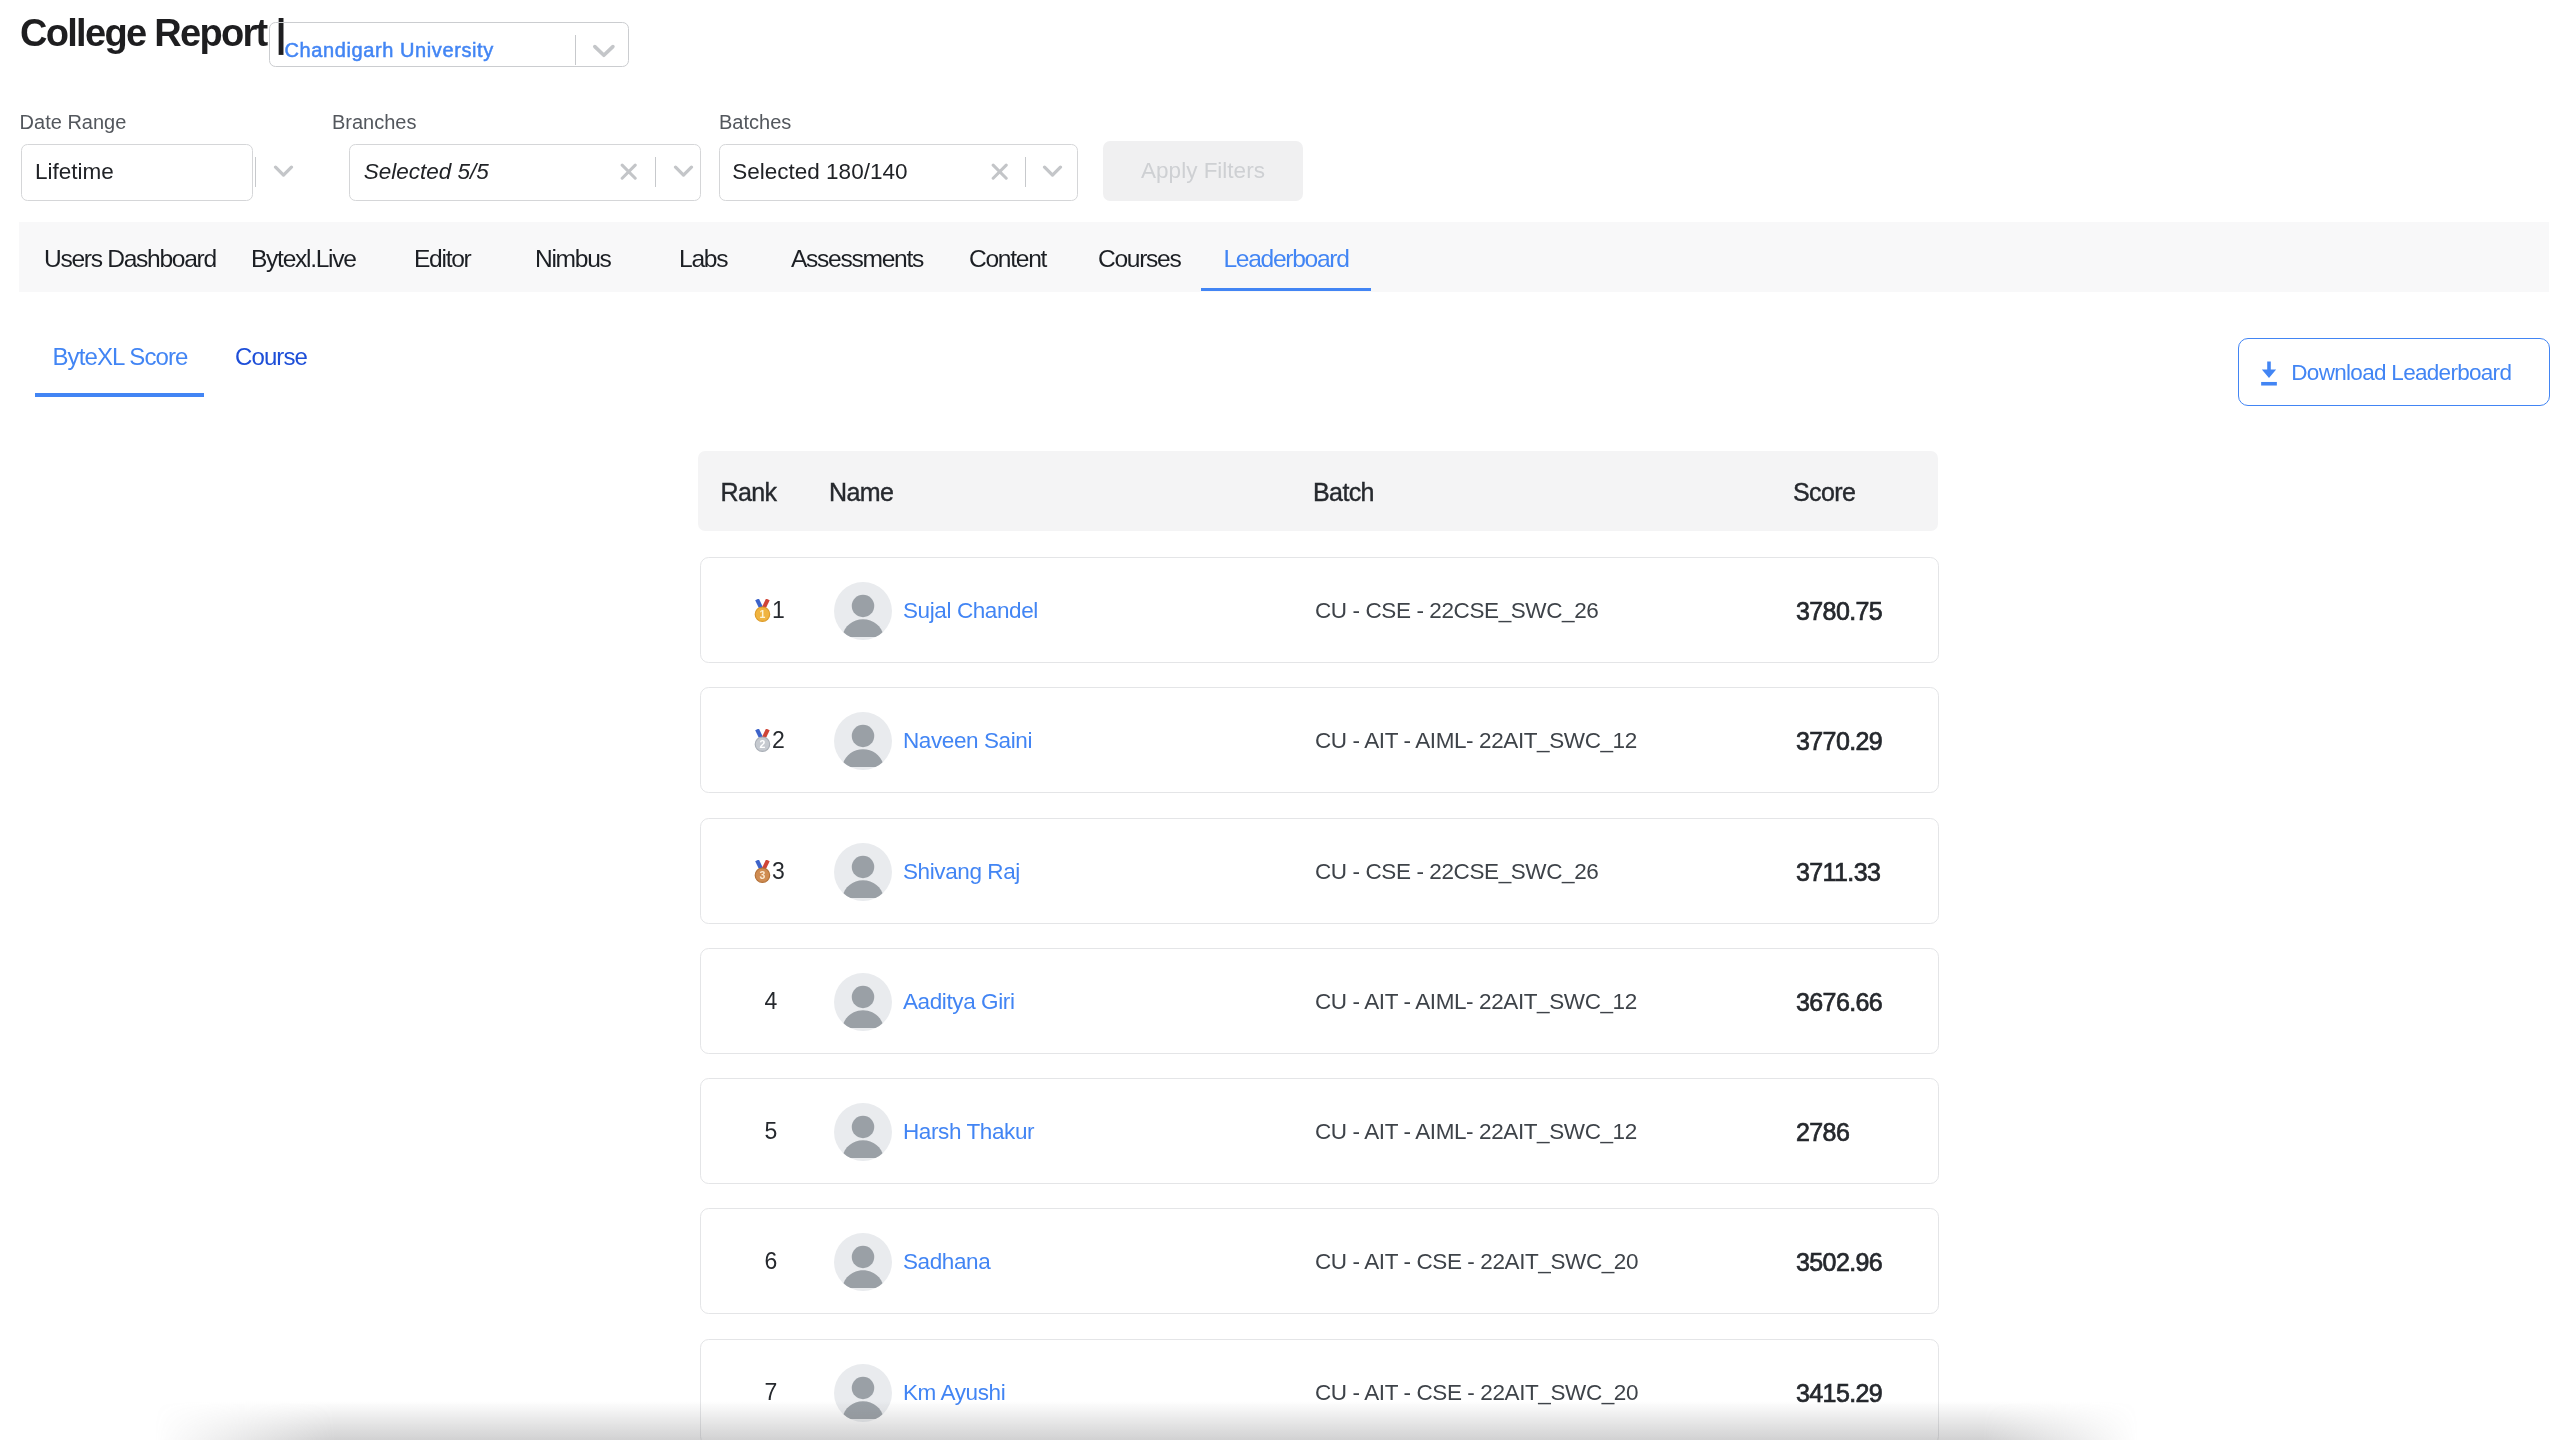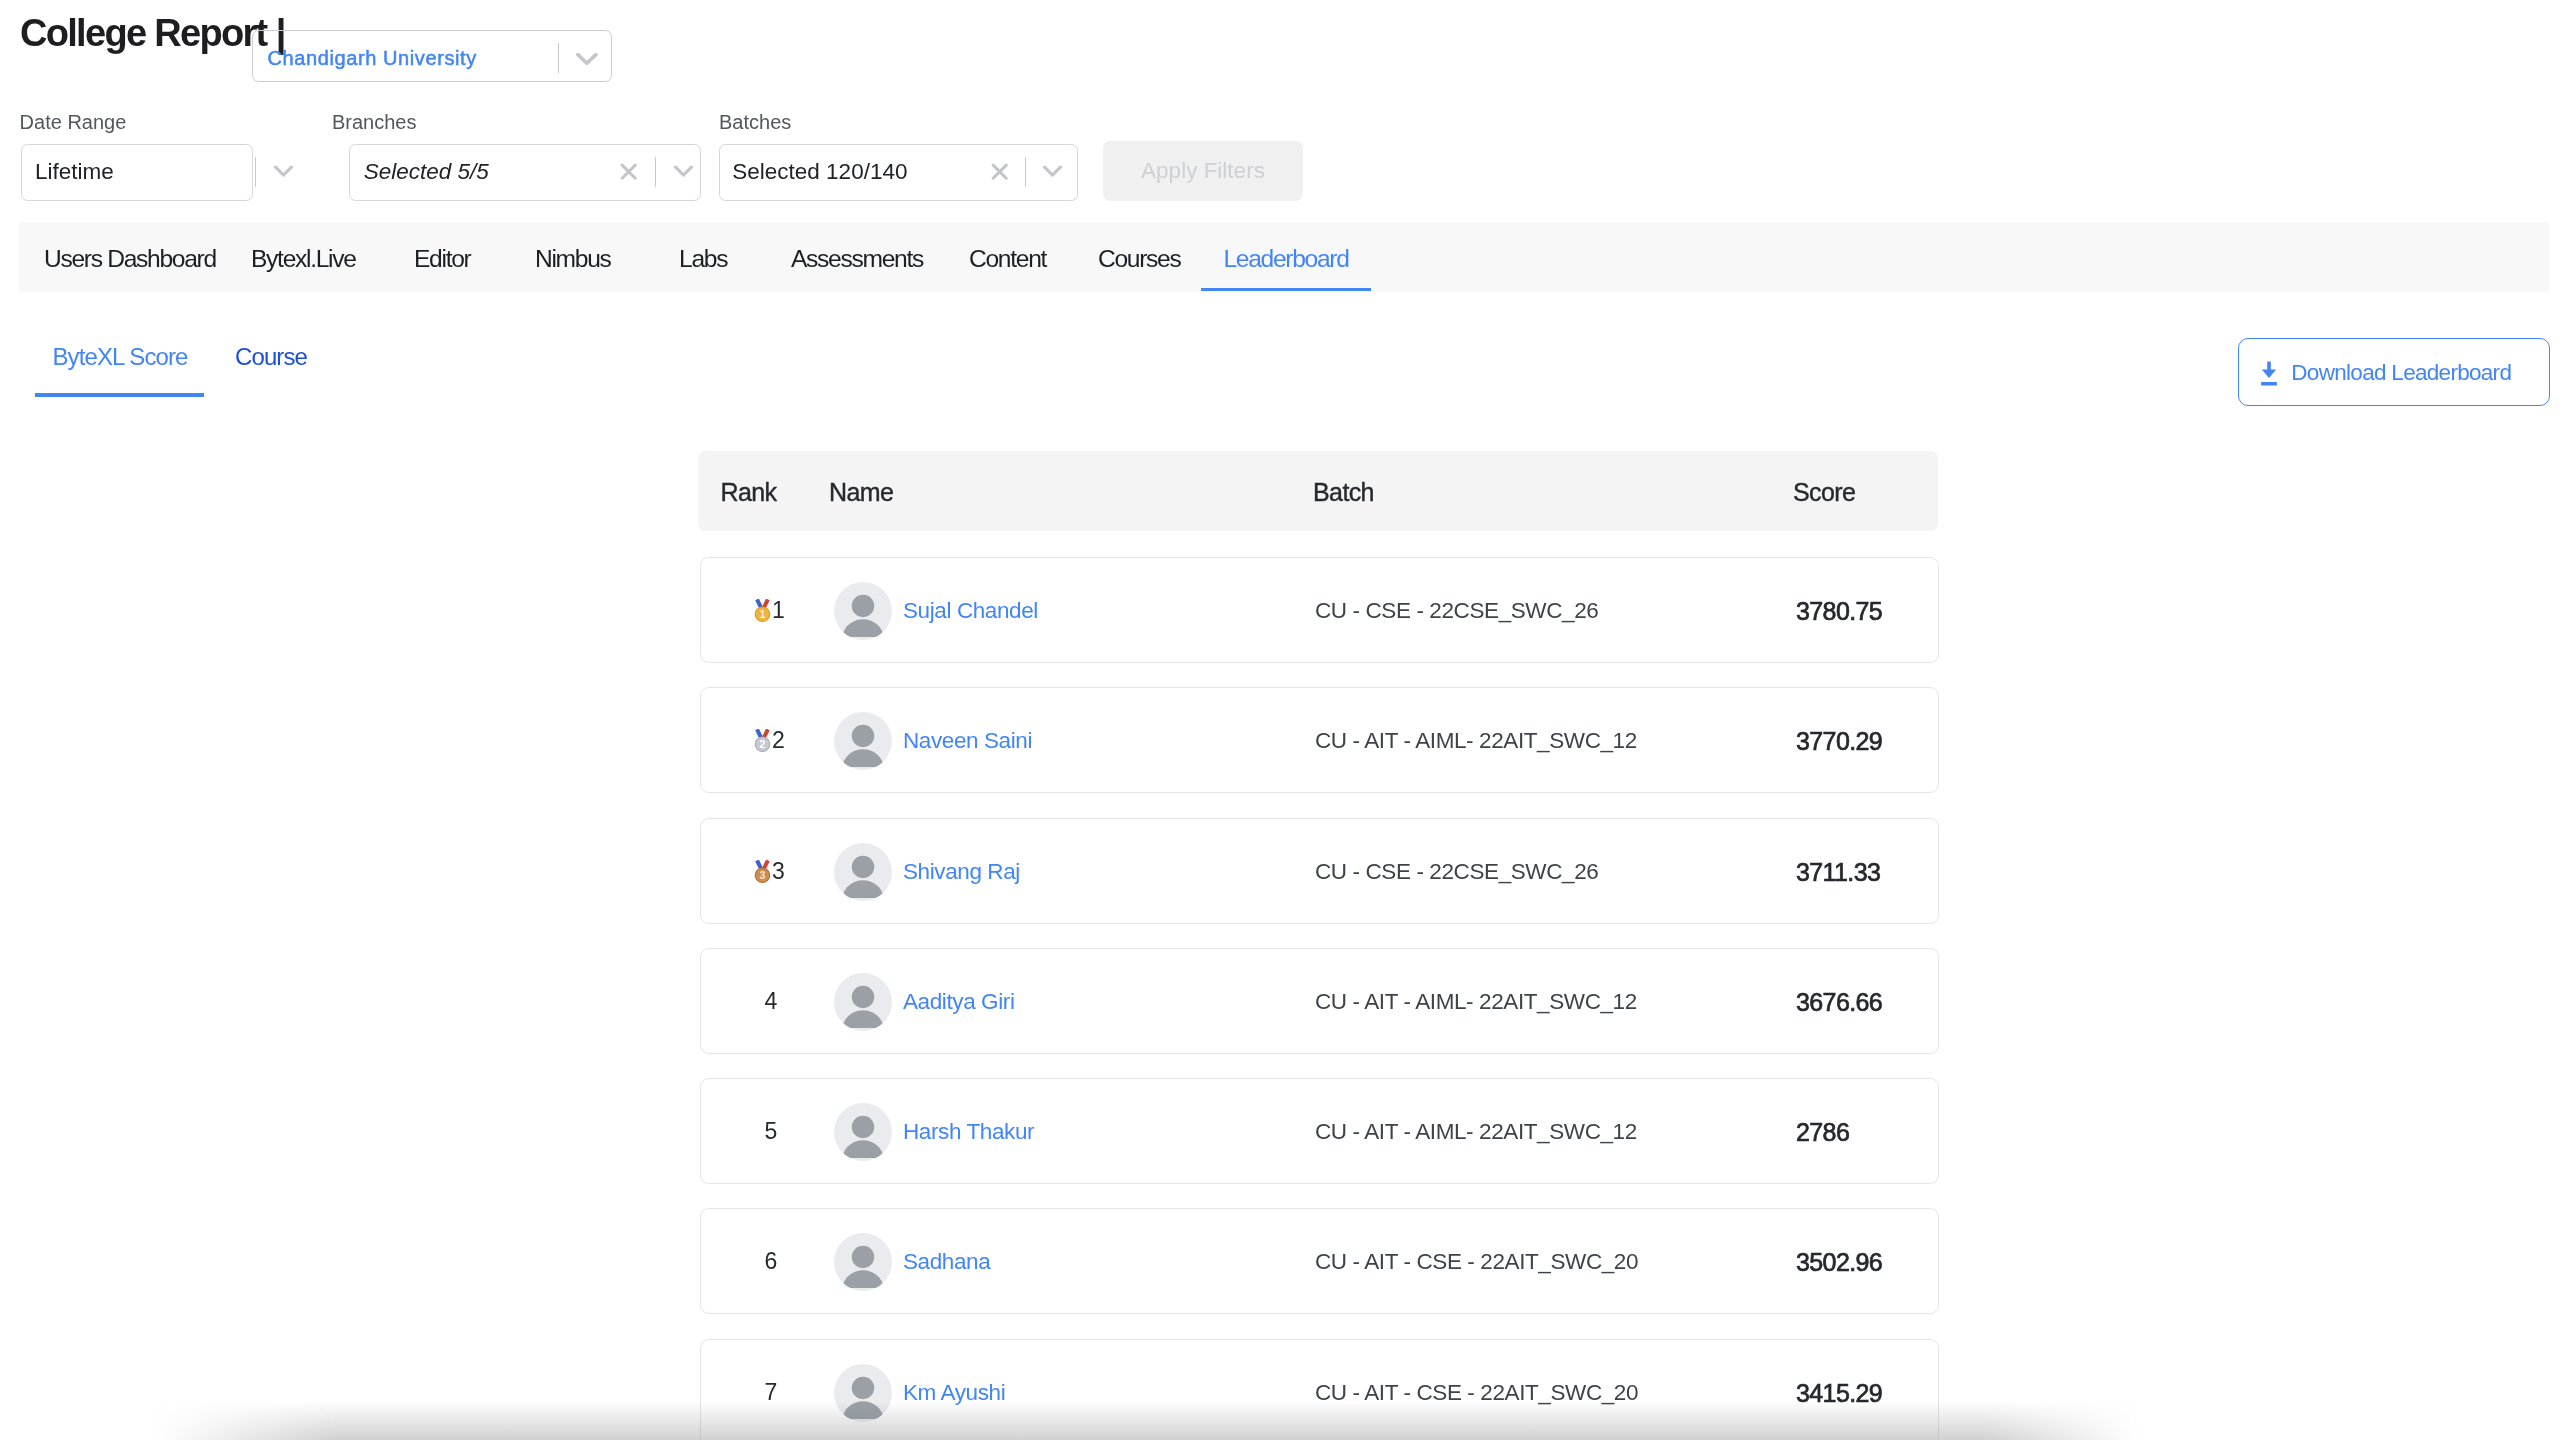--- a/index.html
+++ b/index.html
@@ -3,21 +3,21 @@
 <meta charset="utf-8">
 <style>
 * { margin:0; padding:0; box-sizing:border-box; }
 html,body { background:#fff; }
 body { font-family:"Liberation Sans", sans-serif; }
 #page { position:relative; width:2576px; height:1440px; background:#fff; overflow:hidden; }
 .abs { position:absolute; }
 
 
 #title { left:20px; top:14px; font-size:38px; font-weight:700; color:#1e1e20; letter-spacing:-1.7px; line-height:1; white-space:nowrap; }
-#univbox { left:252px; top:22px; width:360px; height:52px; border:1.4px solid #cbcdd0; border-radius:6.5px;margin-top:8px; }
+#univbox { left:269px; top:22px; width:360px; height:45px; border:1.4px solid #cbcdd0; border-radius:6.5px; }
 #univtext { left:14.5px; top:16.7px; font-size:20px; font-weight:400; -webkit-text-stroke:0.5px #4285f4; color:#4285f4; line-height:1; letter-spacing:0.6px; white-space:nowrap; }
 .vdiv { width:1.4px; background:#c7c9cc; }
 
 
 .flabel { top:112px; font-size:20px; color:#53575d; line-height:1; }
 
 
 .fbox { top:144px; height:57px; border:1.4px solid #d5d6d8; border-radius:6.5px; background:#fff; }
 .ftext { font-size:22.5px; color:#212327; line-height:1; white-space:nowrap; }
 
@@ -83,21 +83,21 @@
     <svg class="abs" style="left:270px; top:18px;" width="17.4" height="17.4" viewBox="0 0 24 24">
         <path d="M3 3 L21 21 M21 3 L3 21" stroke="#c3c5c8" stroke-width="4.2" stroke-linecap="round"></path>
       </svg>
     <div class="abs vdiv" style="left:305px; top:11.6px; height:30px;"></div>
     <svg class="abs" style="left:314px; top:19.6px;" width="39" height="14.5" viewBox="0 0 54 20">
         <polyline points="16,3 27,14 38,3" fill="none" stroke="#c4c6c9" stroke-width="4.5" stroke-linecap="round" stroke-linejoin="round"></polyline>
       </svg>
   </div>
 
   <div class="abs fbox" style="left:719px; width:359px;">
-    <div class="abs ftext" style="left:12.3px; top:16px;">Selected 120/140</div>
+    <div class="abs ftext" style="left:12.3px; top:16px;">Selected 180/140</div>
     <svg class="abs" style="left:271px; top:18px;" width="17.4" height="17.4" viewBox="0 0 24 24">
         <path d="M3 3 L21 21 M21 3 L3 21" stroke="#c3c5c8" stroke-width="4.2" stroke-linecap="round"></path>
       </svg>
     <div class="abs vdiv" style="left:305px; top:11.6px; height:30px;"></div>
     <svg class="abs" style="left:313px; top:19.6px;" width="39" height="14.5" viewBox="0 0 54 20">
         <polyline points="16,3 27,14 38,3" fill="none" stroke="#c4c6c9" stroke-width="4.5" stroke-linecap="round" stroke-linejoin="round"></polyline>
       </svg>
   </div>
 
   <div class="abs" id="applybtn">Apply Filters</div>

